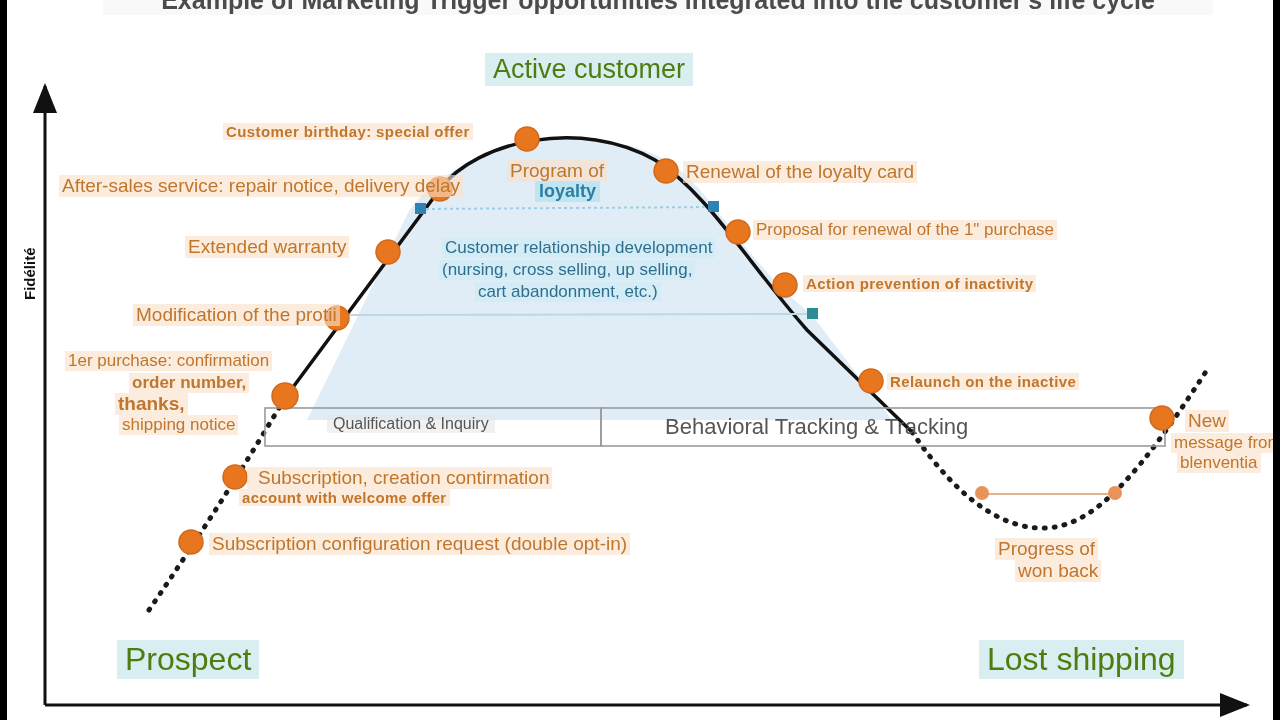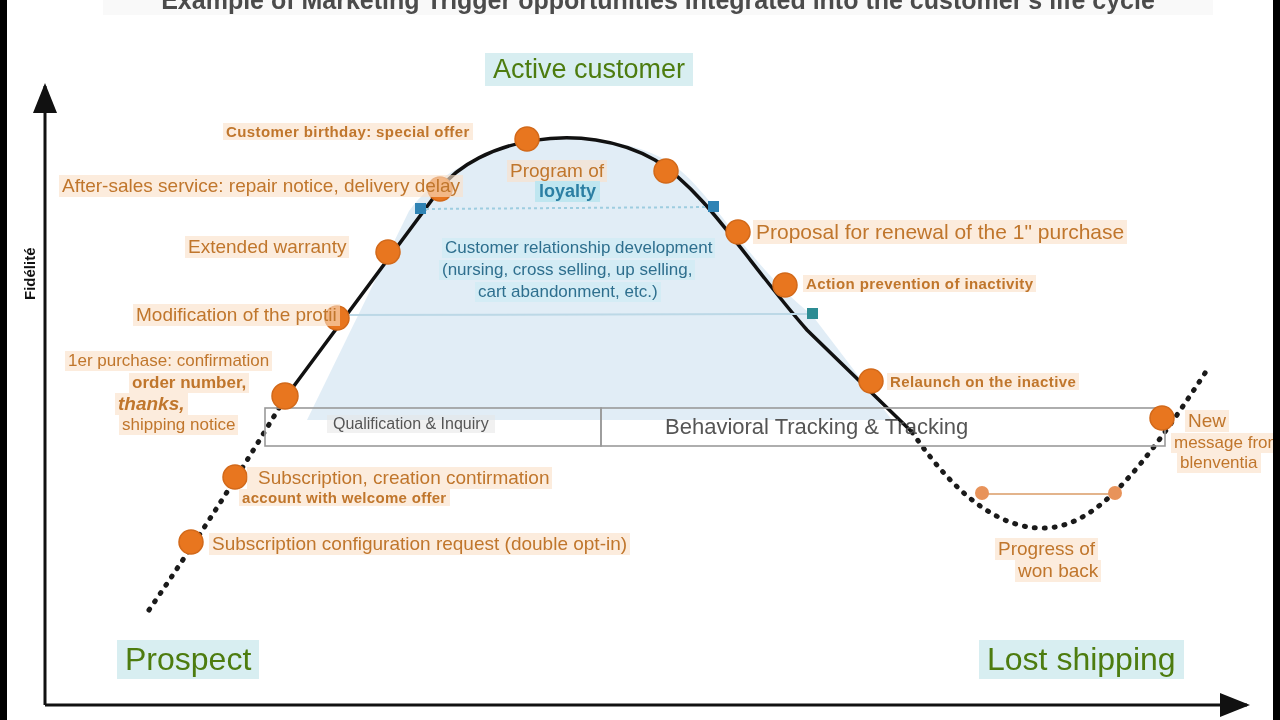--- a/index.html
+++ b/index.html
@@ -96,28 +96,29 @@
   <div class="lbl blue" style="left:432px;top:260px;">(nursing, cross selling, up selling,</div>
   <div class="lbl blue" style="left:468px;top:282px;">cart abandonment, etc.)</div>
 
   <div class="lbl tag b tagsm" style="left:216px;top:123px;letter-spacing:.4px;">Customer birthday: special offer</div>
   <div class="lbl tag tagbig" style="left:52px;top:175px;">After-sales service: repair notice, delivery delay</div>
   <div class="lbl tag tagbig" style="left:178px;top:236px;">Extended warranty</div>
   <div class="lbl tag tagbig" style="left:126px;top:304px;">Modification of the protii</div>
 
   <div class="lbl tag tagmid" style="left:58px;top:351px;">1er purchase: confirmation</div>
   <div class="lbl tag b tagmid" style="left:122px;top:373px;">order number,</div>
-  <div class="lbl tag tagbig" style="left:108px;top:393px;font-weight:bold;font-style:italic;">thanks,</div>
+  <div class="lbl tag tagbig" style="left:108px;top:393px;font-weight:bold;">thanks,</div>
   <div class="lbl tag tagmid" style="left:112px;top:415px;">shipping notice</div>
 
   <div class="lbl tag tagbig" style="left:240px;top:467px;padding-left:11px;">Subscription, creation contirmation</div>
   <div class="lbl tag b tagsm" style="left:232px;top:489px;letter-spacing:.3px;">account with welcome offer</div>
   <div class="lbl tag tagbig" style="left:202px;top:533px;">Subscription configuration request (double opt-in)</div>
 
-  <div class="lbl tag" style="left:746px;top:220px;font-size:21px;">Proposal for renewal of the 1" purchase</div>
+  <div class="lbl tag tagbig" style="left:676px;top:161px;">Renewal of the loyalty card</div>
+  <div class="lbl tag" style="left:746px;top:220px;font-size:17px;">Proposal for renewal of the 1" purchase</div>
   <div class="lbl tag b tagsm" style="left:796px;top:275px;letter-spacing:.4px;">Action prevention of inactivity</div>
   <div class="lbl tag b tagsm" style="left:880px;top:373px;letter-spacing:.4px;">Relaunch on the inactive</div>
 
   <div class="lbl tag tagbig ctr" style="left:988px;top:538px;">Progress of</div>
   <div class="lbl tag tagbig ctr" style="left:1008px;top:560px;">won back</div>
 
   <div class="lbl tag tagbig" style="left:1178px;top:410px;">New</div>
   <div class="lbl tag tagmid" style="left:1164px;top:433px;">message from</div>
   <div class="lbl tag tagmid" style="left:1170px;top:453px;">blenventia</div>
 

